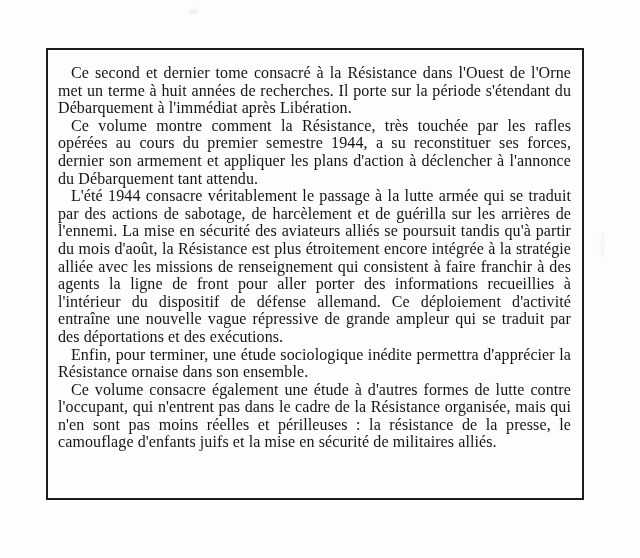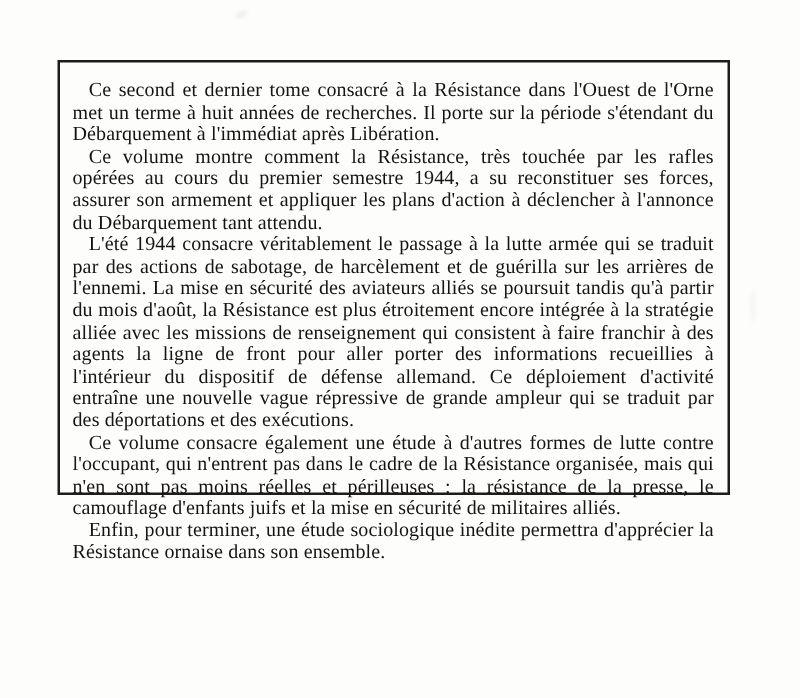--- a/index.html
+++ b/index.html
@@ -17,21 +17,21 @@
     width: 640px;
     height: 558px;
     background: #fdfdfc;
     font-family: "Liberation Serif", "DejaVu Serif", serif;
   }
   .text-frame {
     position: absolute;
     left: 46px;
     top: 48px;
     width: 538px;
-    height: 348px;
+    height: 452px;
     box-sizing: border-box;
     border: 2px solid #1e1c1a;
     background: #fdfdfc;
     padding: 14px 11px 10px 10px;
   }
   .text-frame p {
     margin: 0;
     color: #161412;
     font-size: 16px;
     line-height: 17.6px;
@@ -64,18 +64,18 @@
 </style>
 </head>
 <body>
 
 <div class="page">
   <span class="scan-artifact artifact-1"></span>
   <span class="scan-artifact artifact-2"></span>
 
   <div class="text-frame">
     <p>Ce second et dernier tome consacré à la Résistance dans l'Ouest de l'Orne met un terme à huit années de recherches. Il porte sur la période s'étendant du Débarquement à l'immédiat après Libération.</p>
-    <p>Ce volume montre comment la Résistance, très touchée par les rafles opérées au cours du premier semestre 1944, a su reconstituer ses forces, assurer son armement et appliquer les plans d'action à déclencher à l'annonce du Débarquement tant attendu.</p>
+    <p>Ce volume montre comment la Résistance, très touchée par les rafles opérées au cours du premier semestre 1944, a su reconstituer ses forces, dernier son armement et appliquer les plans d'action à déclencher à l'annonce du Débarquement tant attendu.</p>
     <p>L'été 1944 consacre véritablement le passage à la lutte armée qui se traduit par des actions de sabotage, de harcèlement et de guérilla sur les arrières de l'ennemi. La mise en sécurité des aviateurs alliés se poursuit tandis qu'à partir du mois d'août, la Résistance est plus étroitement encore intégrée à la stratégie alliée avec les missions de renseignement qui consistent à faire franchir à des agents la ligne de front pour aller porter des informations recueillies à l'intérieur du dispositif de défense allemand. Ce déploiement d'activité entraîne une nouvelle vague répressive de grande ampleur qui se traduit par des déportations et des exécutions.</p>
+    <p>Enfin, pour terminer, une étude sociologique inédite permettra d'apprécier la Résistance ornaise dans son ensemble.</p>
     <p>Ce volume consacre également une étude à d'autres formes de lutte contre l'occupant, qui n'entrent pas dans le cadre de la Résistance organisée, mais qui n'en sont pas moins réelles et périlleuses : la résistance de la presse, le camouflage d'enfants juifs et la mise en sécurité de militaires alliés.</p>
-    <p>Enfin, pour terminer, une étude sociologique inédite permettra d'apprécier la Résistance ornaise dans son ensemble.</p>
   </div>
 </div>
 
 </body></html>

